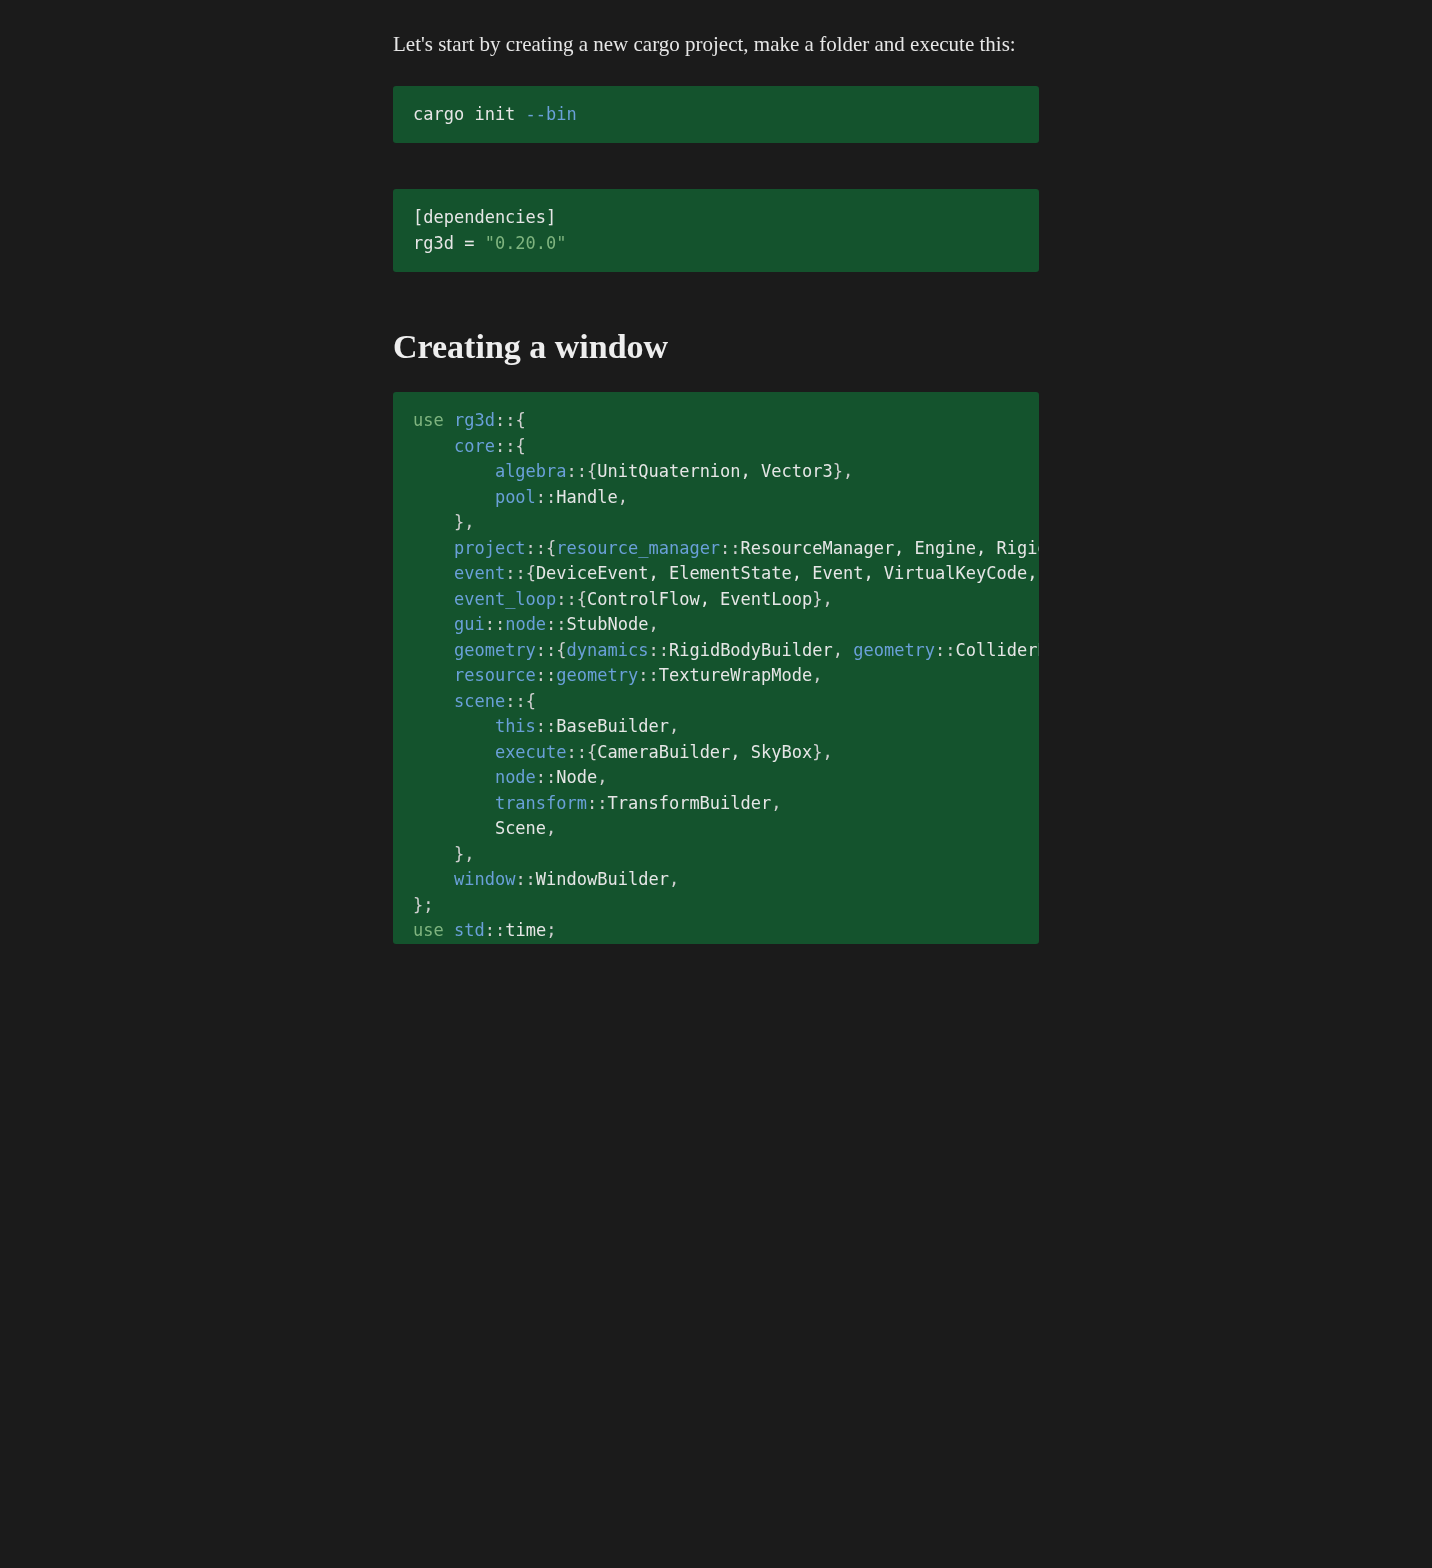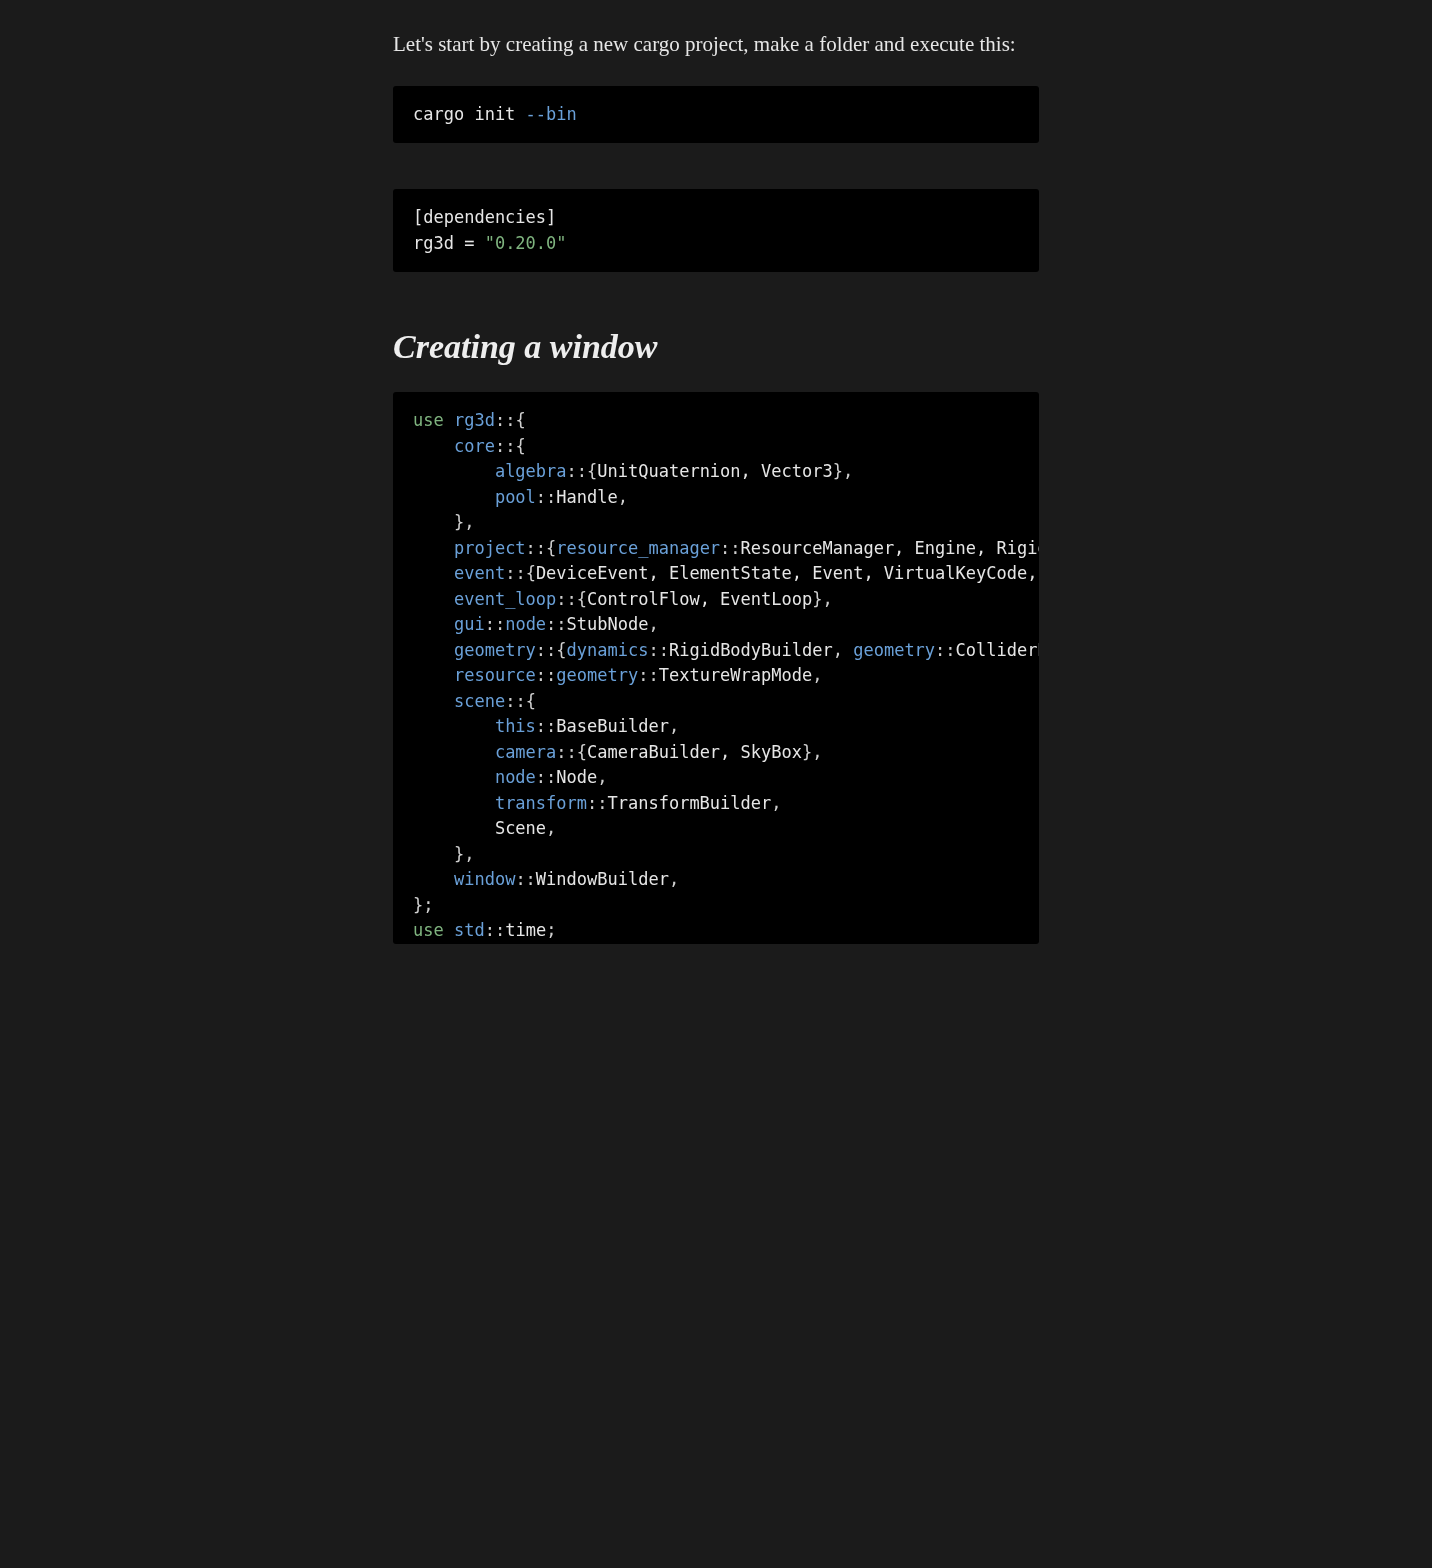--- a/index.html
+++ b/index.html
@@ -1,22 +1,22 @@
 <!DOCTYPE html>
 <html><head>
 <meta charset="utf-8">
 <style>
   html,body{margin:0;padding:0;background:#1b1b1b;color:#e8e8e8;font-family:Georgia,'Times New Roman',serif;}
   .page{max-width:646px;margin:8px auto;padding:20px 0 40px;}
   p{font-size:21px;line-height:1.6;margin:0 0 24px;color:#e6e6e6;}
   .inline-code{font-family:ui-monospace,Menlo,Consolas,monospace;font-size:17px;background:#2e2e2e;border:1px solid #3a3a3a;border-radius:4px;padding:1px 6px;color:#e6e6e6;}
-  .codeblock{background:#000000;border-radius:3px;padding:16px 20px;margin:0 0 46px;font-family:ui-monospace,Menlo,Consolas,monospace;font-size:17px;line-height:1.5;color:#e6e6e6;overflow-x:hidden;white-space:pre;}
+  .codeblock{background:#14532d;border-radius:3px;padding:16px 20px;margin:0 0 46px;font-family:ui-monospace,Menlo,Consolas,monospace;font-size:17px;line-height:1.5;color:#e6e6e6;overflow-x:hidden;white-space:pre;}
   .codeblock.tight{margin-bottom:46px;}
   .codeblock.last{margin-bottom:0;padding-bottom:0;}
-  h2{font-family:Georgia,'Times New Roman',serif;font-weight:700;font-size:34px;margin:56px 0 26px;color:#eee;font-style:italic;}
+  h2{font-family:Georgia,'Times New Roman',serif;font-weight:700;font-size:34px;margin:56px 0 26px;color:#eee;}
   .tok-flag{color:#6aa0d8;}
   .tok-str{color:#7fb47f;}
   .tok-kw{color:#7fb47f;}
   .tok-mod{color:#6aa0d8;}
   .tok-op{color:#cfcfcf;}
   .tok-text{color:#e6e6e6;}
 </style>
 </head>
 <body>
 
@@ -39,21 +39,21 @@
         <span class="tok-mod">pool</span><span class="tok-op">::</span><span class="tok-text">Handle</span><span class="tok-op">,</span>
     <span class="tok-op">}</span><span class="tok-op">,</span>
     <span class="tok-mod">project</span><span class="tok-op">::</span><span class="tok-op">{</span><span class="tok-mod">resource_manager</span><span class="tok-op">::</span><span class="tok-text">ResourceManager, Engine, RigidBo</span>
     <span class="tok-mod">event</span><span class="tok-op">::</span><span class="tok-op">{</span><span class="tok-text">DeviceEvent, ElementState, Event, VirtualKeyCode, W</span>
     <span class="tok-mod">event_loop</span><span class="tok-op">::</span><span class="tok-op">{</span><span class="tok-text">ControlFlow, EventLoop</span><span class="tok-op">}</span><span class="tok-op">,</span>
     <span class="tok-mod">gui</span><span class="tok-op">::</span><span class="tok-mod">node</span><span class="tok-op">::</span><span class="tok-text">StubNode</span><span class="tok-op">,</span>
     <span class="tok-mod">geometry</span><span class="tok-op">::</span><span class="tok-op">{</span><span class="tok-mod">dynamics</span><span class="tok-op">::</span><span class="tok-text">RigidBodyBuilder</span><span class="tok-op">, </span><span class="tok-mod">geometry</span><span class="tok-op">::</span><span class="tok-text">ColliderBui</span>
     <span class="tok-mod">resource</span><span class="tok-op">::</span><span class="tok-mod">geometry</span><span class="tok-op">::</span><span class="tok-text">TextureWrapMode</span><span class="tok-op">,</span>
     <span class="tok-mod">scene</span><span class="tok-op">::</span><span class="tok-op">{</span>
         <span class="tok-mod">this</span><span class="tok-op">::</span><span class="tok-text">BaseBuilder</span><span class="tok-op">,</span>
-        <span class="tok-mod">camera</span><span class="tok-op">::</span><span class="tok-op">{</span><span class="tok-text">CameraBuilder, SkyBox</span><span class="tok-op">}</span><span class="tok-op">,</span>
+        <span class="tok-mod">execute</span><span class="tok-op">::</span><span class="tok-op">{</span><span class="tok-text">CameraBuilder, SkyBox</span><span class="tok-op">}</span><span class="tok-op">,</span>
         <span class="tok-mod">node</span><span class="tok-op">::</span><span class="tok-text">Node</span><span class="tok-op">,</span>
         <span class="tok-mod">transform</span><span class="tok-op">::</span><span class="tok-text">TransformBuilder</span><span class="tok-op">,</span>
         <span class="tok-text">Scene</span><span class="tok-op">,</span>
     <span class="tok-op">}</span><span class="tok-op">,</span>
     <span class="tok-mod">window</span><span class="tok-op">::</span><span class="tok-text">WindowBuilder</span><span class="tok-op">,</span>
 <span class="tok-op">}</span><span class="tok-op">;</span>
 <span class="tok-kw">use</span> <span class="tok-mod">std</span><span class="tok-op">::</span><span class="tok-text">time</span><span class="tok-op">;</span></div>
 
 </div>
 

